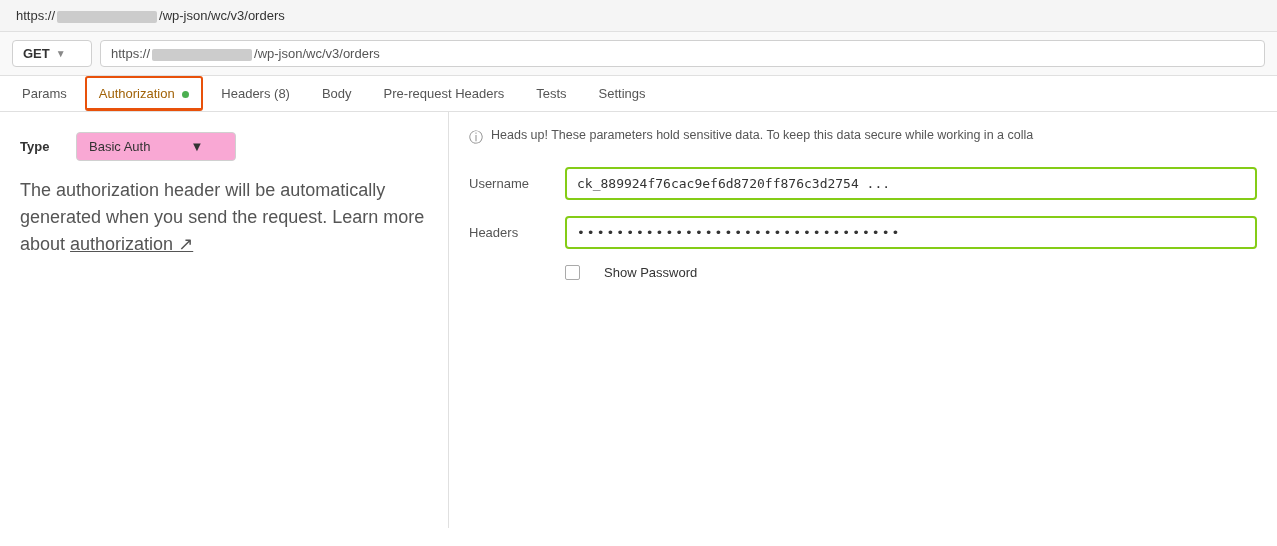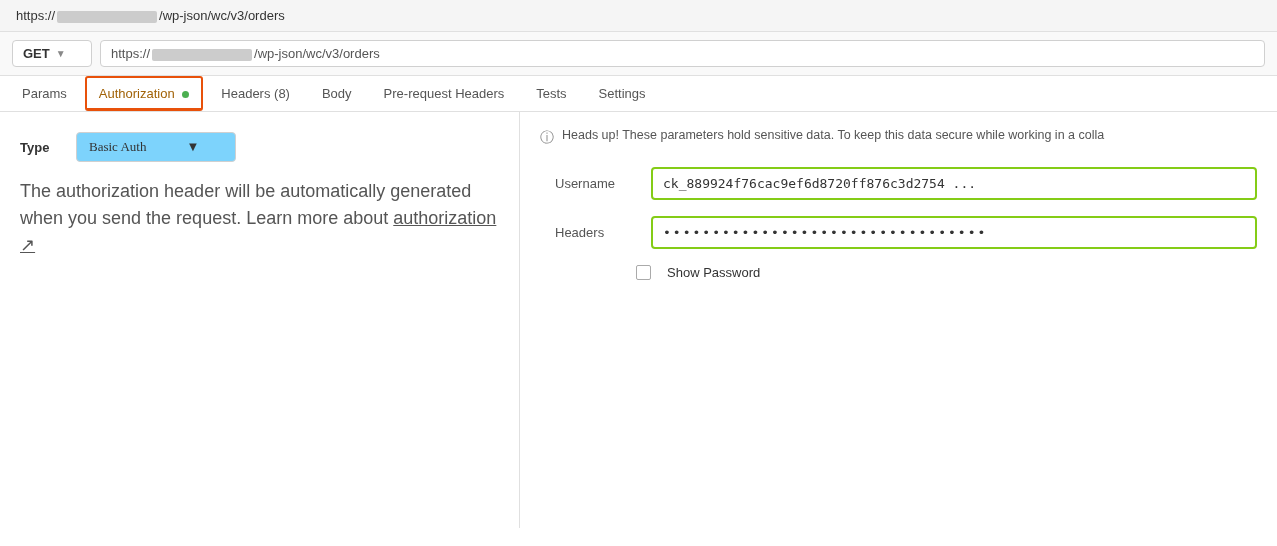--- a/index.html
+++ b/index.html
@@ -110,21 +110,21 @@
       color: #555;
     }
 
     
     .content {
       display: flex;
       height: calc(100vh - 130px);
     }
 
     .left-panel {
-      width: 520px;
+      width: 449px;
       padding: 20px 20px;
       border-right: 1px solid #e0e0e0;
     }
 
     .type-row {
       display: flex;
       align-items: center;
       gap: 16px;
       margin-bottom: 16px;
     }
@@ -132,30 +132,29 @@
     .type-label {
       font-size: 13px;
       font-weight: 600;
       color: #333;
       min-width: 40px;
     }
 
     .type-select {
       display: flex;
       align-items: center;
-      background: #7dd3fc;
+      background: #f9a8d4;
       border: 1px solid #d0d0d0;
       border-radius: 4px;
       padding: 6px 12px;
       font-size: 13px;
       color: #333;
       cursor: pointer;
       gap: 40px;
       min-width: 160px;
-      font-family: Liberation Serif, serif;
     }
 
     .description-text {
       font-size: 18px;
       color: #555;
       line-height: 1.5;
       max-width: 480px;
     }
 
     .description-text a {
@@ -191,21 +190,20 @@
       display: flex;
       align-items: center;
       margin-bottom: 16px;
       gap: 16px;
     }
 
     .field-label {
       font-size: 13px;
       color: #555;
       min-width: 80px;
-      margin-left: 15px;
     }
 
     .field-input {
       flex: 1;
       border: 2px solid #84cc16;
       border-radius: 4px;
       padding: 7px 10px;
       font-size: 13px;
       color: #333;
       background: #fff;
@@ -213,21 +211,21 @@
     }
 
     .field-input.password-field {
       letter-spacing: 2px;
       color: #333;
     }
 
     .show-password-row {
       display: flex;
       align-items: center;
-      gap: 16px;
+      gap: 24px;
       margin-left: 96px;
       margin-top: 4px;
     }
 
     .show-password-checkbox {
       width: 15px;
       height: 15px;
       border: 1px solid #aaa;
       border-radius: 2px;
       appearance: none;

